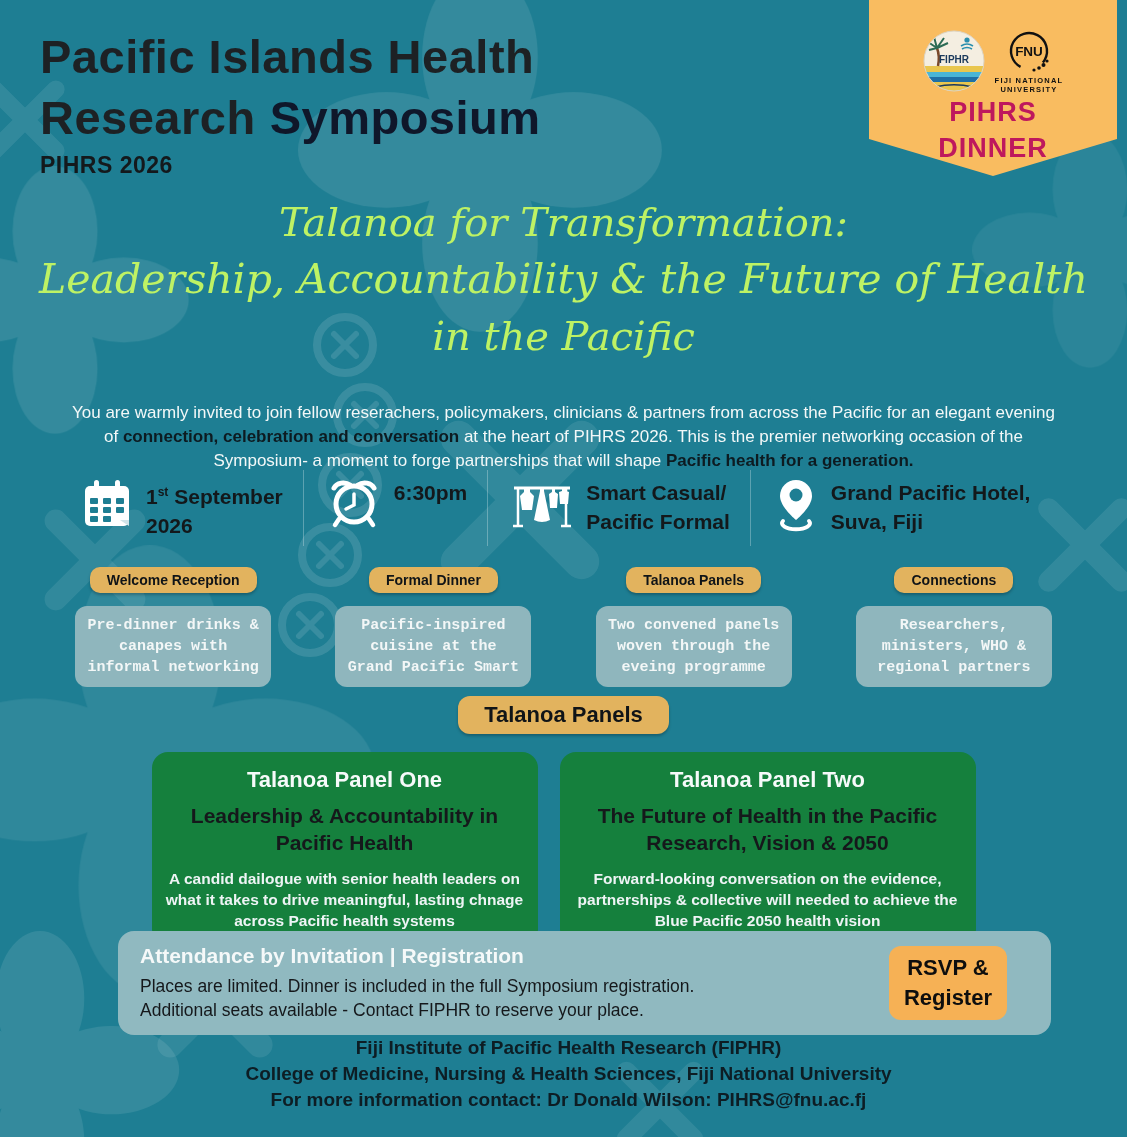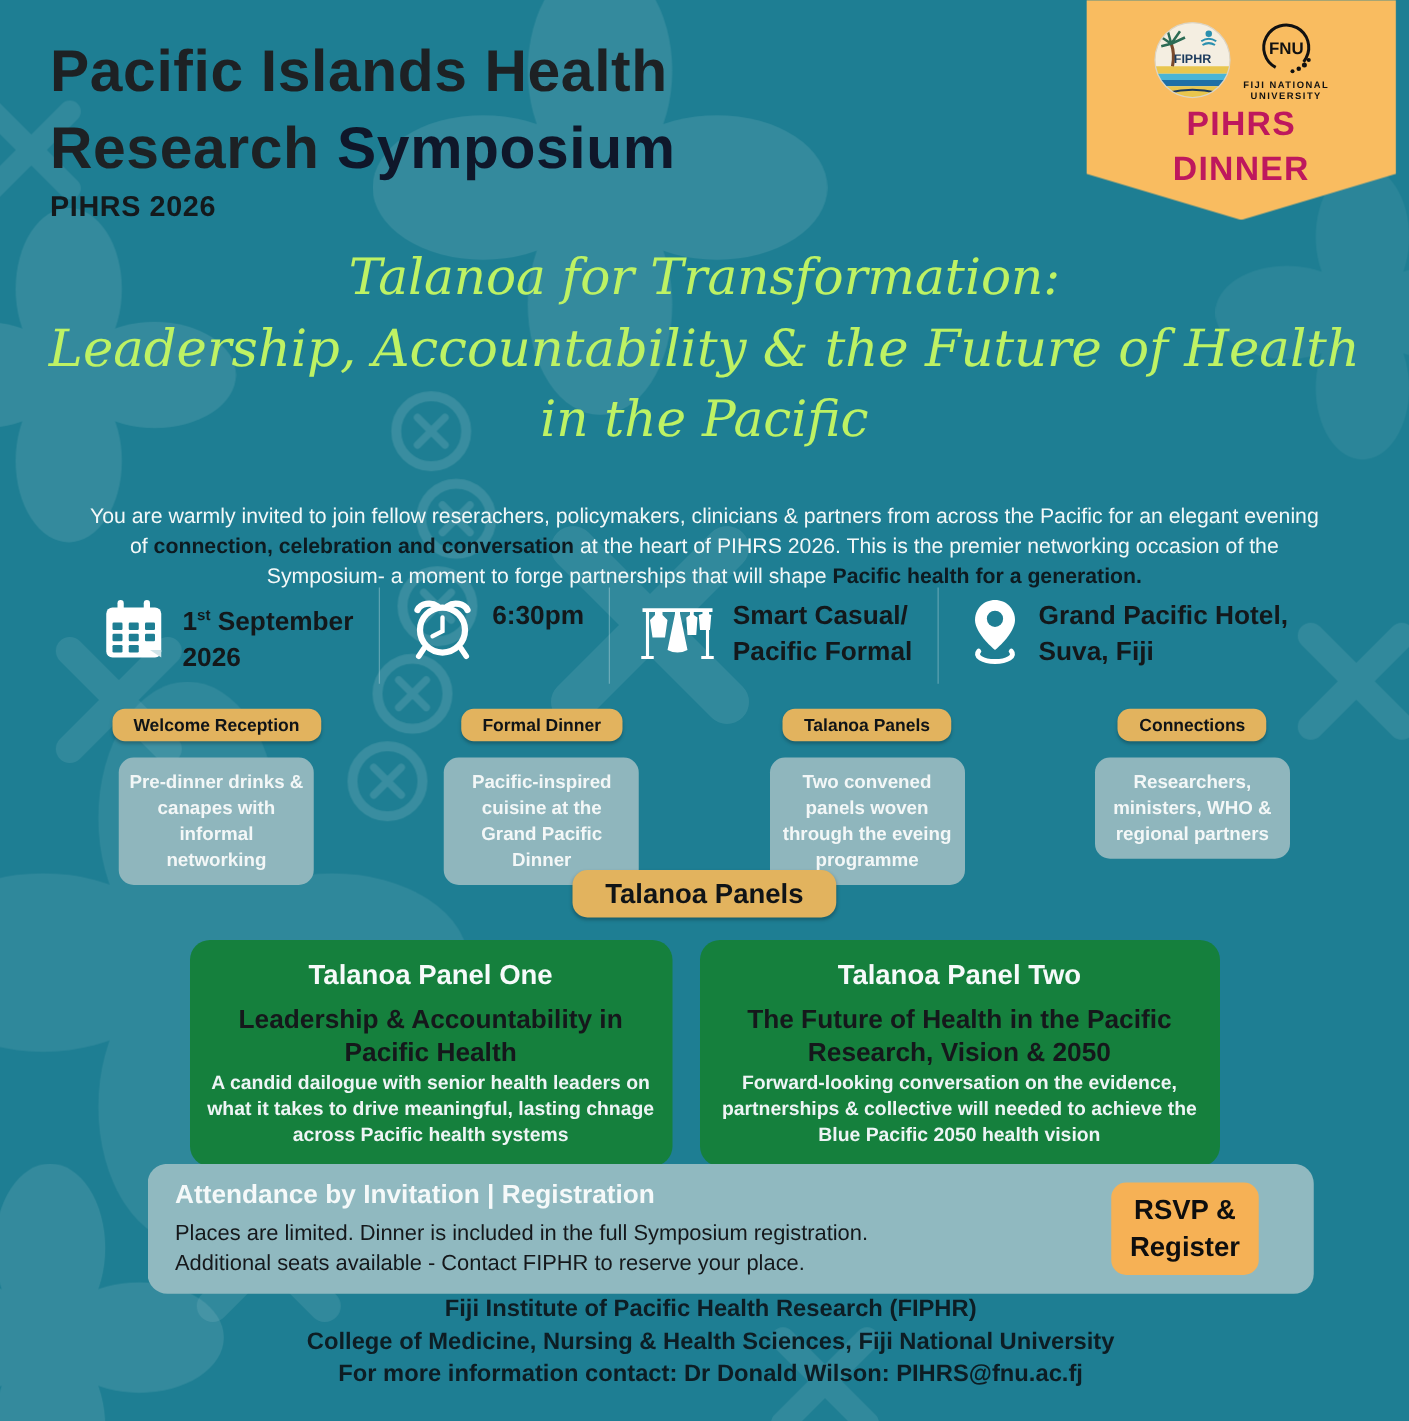--- a/index.html
+++ b/index.html
@@ -14,21 +14,21 @@
   .title-line { font-size:47px; font-weight:bold; color:#1d2124; line-height:61px; letter-spacing:.5px; }
   .title-gold { color:#0f172a; margin-left:14px; }
   .title-sub { font-size:23px; font-weight:bold; color:#14191c; margin-top:4px; letter-spacing:.5px; }
 
   
   .badge {
     position:absolute; left:869px; top:0; width:248px; height:176px; z-index:3;
     background:#f9bc60; text-align:center;
     clip-path:polygon(0 0, 100% 0, 100% 79%, 50% 100%, 0 79%);
   }
-  .badge-logos { display:flex; justify-content:center; align-items:flex-start; gap:10px; padding-top:17px; }
+  .badge-logos { display:flex; justify-content:center; align-items:flex-start; gap:10px; padding-top:30px; }
   .fnu-wrap { display:flex; flex-direction:column; align-items:center; }
   .fnu-sub { font-size:7.5px; font-weight:bold; color:#111; letter-spacing:1.2px; line-height:9px; }
   .badge-title { font-size:27px; font-weight:bold; color:#be185d; line-height:35px; margin-top:1px; letter-spacing:1px; }
 
   
   .tagline {
     position:absolute; top:194px; left:0; width:100%; text-align:center; z-index:2;
     font-family:"DejaVu Serif", serif; font-style:italic; color:#bef264;
   }
   .tagline .l1 { font-size:40px; line-height:56px; }
@@ -51,36 +51,36 @@
   .dicon { flex:none; }
 
   
   .features { position:absolute; top:567px; left:52px; width:1023px; display:flex; gap:18px; z-index:2; }
   .feature { flex:1; text-align:center; }
   .pill {
     display:inline-block; background:#e2b35e; color:#101417; font-weight:bold; font-size:14px;
     padding:5px 17px; border-radius:10px; white-space:nowrap; box-shadow:0 2px 3px rgba(0,0,0,.25);
   }
   .feature-body {
-    margin:13px auto 0; width:156px; min-height:56px; background:#8fb6bd; border-radius:12px;
-    color:#f3f7f7; font-size:15px; line-height:21px; font-weight:bold; padding:9px 8px; box-sizing:border-box;
+    margin:13px auto 0; width:196px; min-height:56px; background:#8fb6bd; border-radius:12px;
+    color:#f3f7f7; font-size:15px; line-height:21px; font-weight:bold; padding:9px 8px; box-sizing:border-box;font-family:Liberation Mono, monospace;
   }
 
   
   .panels-heading { position:absolute; top:696px; left:0; width:100%; text-align:center; z-index:2; }
   .panels-heading .pill { font-size:22px; padding:6px 26px; border-radius:12px; }
 
   
   .panels { position:absolute; top:752px; left:0; width:100%; display:flex; justify-content:center; gap:22px; z-index:2; }
   .panel { background:#15803d; border-radius:16px; padding:15px 12px 14px; text-align:center; box-sizing:border-box; }
   .panel.one { width:386px; }
   .panel.two { width:416px; }
   .panel-title { color:#f6fafa; font-size:22px; font-weight:bold; }
   .panel-sub { color:#15181b; font-size:21px; font-weight:bold; line-height:27px; margin-top:9px; }
-  .panel-body { color:#eef4f5; font-size:15.5px; font-weight:bold; line-height:21px; margin-top:0; }
+  .panel-body { color:#eef4f5; font-size:15.5px; font-weight:bold; line-height:21px; margin-top:12px; }
 
   
   .attendance {
     position:absolute; top:931px; left:118px; width:933px; min-height:80px; z-index:2;
     background:#90b9c0; border-radius:16px; padding:13px 180px 13px 22px; box-sizing:border-box;
   }
   .att-title { color:#f5f9f9; font-size:21px; font-weight:bold; }
   .att-body { color:#15181b; font-size:17.5px; line-height:24px; margin-top:6px; }
   .rsvp-button {
     position:absolute; right:44px; top:50%; transform:translateY(-50%);
@@ -248,21 +248,21 @@
     </div>
   </div>
 
   <div class="features">
     <div class="feature">
       <div class="pill">Welcome Reception</div>
       <div class="feature-body">Pre-dinner drinks &amp; canapes with informal networking</div>
     </div>
     <div class="feature">
       <div class="pill">Formal Dinner</div>
-      <div class="feature-body">Pacific-inspired cuisine at the Grand Pacific Dinner</div>
+      <div class="feature-body">Pacific-inspired cuisine at the Grand Pacific Smart</div>
     </div>
     <div class="feature">
       <div class="pill">Talanoa Panels</div>
       <div class="feature-body">Two convened panels woven through the eveing programme</div>
     </div>
     <div class="feature">
       <div class="pill">Connections</div>
       <div class="feature-body">Researchers, ministers, WHO &amp; regional partners</div>
     </div>
   </div>

